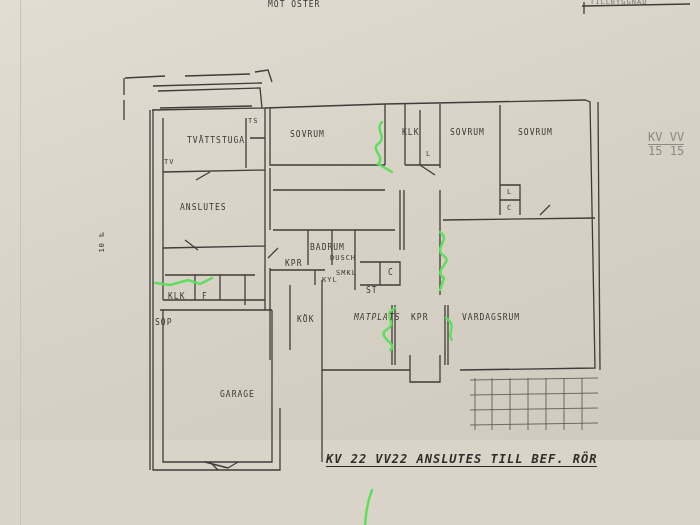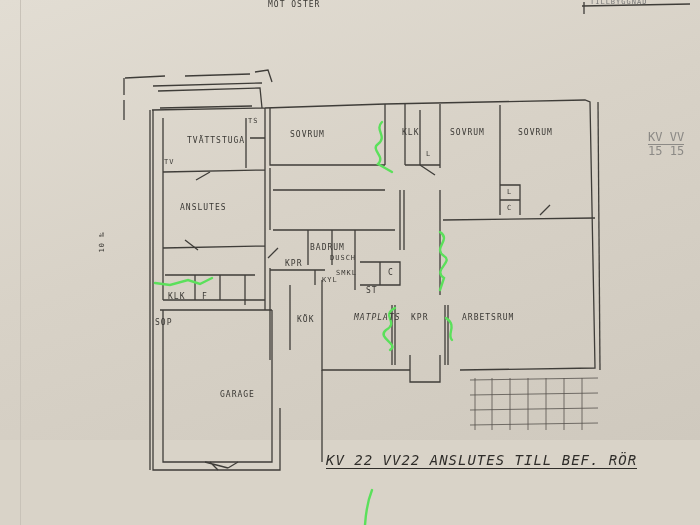--- a/index.html
+++ b/index.html
@@ -2,21 +2,21 @@
 <html><head>
 <meta charset="utf-8">
 <style>
   html,body{margin:0;padding:0;}
   body{width:700px;height:525px;overflow:hidden;background:#d9d3c8;font-family:"DejaVu Sans Mono",monospace;}
   .paper{position:relative;width:700px;height:440px;background:linear-gradient(160deg,#e2ddd3 0%,#d8d2c7 45%,#cfc9be 100%);}
   .margin-line{position:absolute;left:20px;top:0;width:1px;height:525px;background:#c8c2b8;}
   svg{position:absolute;left:0;top:0;}
   .lbl{position:absolute;font-size:8px;letter-spacing:1px;color:#3a3834;white-space:nowrap;}
   .small{font-size:7px;}
-  .note{position:absolute;font-style:italic;font-size:14px;letter-spacing:1px;color:#2f2d2a;border-bottom:1px solid #2f2d2a;white-space:nowrap;}
+  .note{position:absolute;font-style:italic;font-size:12px;letter-spacing:1px;color:#2f2d2a;border-bottom:1px solid #2f2d2a;white-space:nowrap;font-weight:bold;}
   .side{position:absolute;font-size:12px;color:#8c8a86;white-space:nowrap;}
 </style>
 </head>
 <body>
 
 <div class="paper">
   <div class="margin-line"></div>
 
   <svg width="700" height="525" viewBox="0 0 700 525">
     <g stroke="#3f3d39" stroke-width="1.3" fill="none">
@@ -86,21 +86,21 @@
   <div class="lbl small" style="left:336px;top:269px;">SMKL</div>
   <div class="lbl" style="left:366px;top:268px;margin-top:18px;">ST</div>
   <div class="lbl" style="left:388px;top:268px;">C</div>
   <div class="lbl" style="left:168px;top:292px;">KLK</div>
   <div class="lbl" style="left:202px;top:292px;">F</div>
   <div class="lbl small" style="left:274px;top:276px;padding-left:48px;">KYL</div>
   <div class="lbl" style="left:297px;top:315px;">KÖK</div>
   <div class="lbl" style="left:155px;top:318px;">SOP</div>
   <div class="lbl" style="left:354px;top:313px;font-style:italic;">MATPLATS</div>
   <div class="lbl" style="left:411px;top:313px;">KPR</div>
-  <div class="lbl" style="left:462px;top:313px;">ARBETSRUM</div>
+  <div class="lbl" style="left:462px;top:313px;">VARDAGSRUM</div>
   <div class="lbl" style="left:172px;top:390px;margin-left:48px;">GARAGE</div>
 
   <div class="lbl small" style="left:248px;top:117px;">TS</div>
   <div class="lbl small" style="left:164px;top:158px;">TV</div>
   <div class="lbl small" style="left:426px;top:150px;">L</div>
   <div class="lbl small" style="left:507px;top:188px;">L</div>
   <div class="lbl small" style="left:507px;top:204px;">C</div>
   <div class="lbl small" style="left:92px;top:238px;transform:rotate(-90deg);">10 ‰</div>
 
   <div class="note" style="left:326px;top:452px;">KV 22 VV22 ANSLUTES TILL BEF. RÖR</div>

